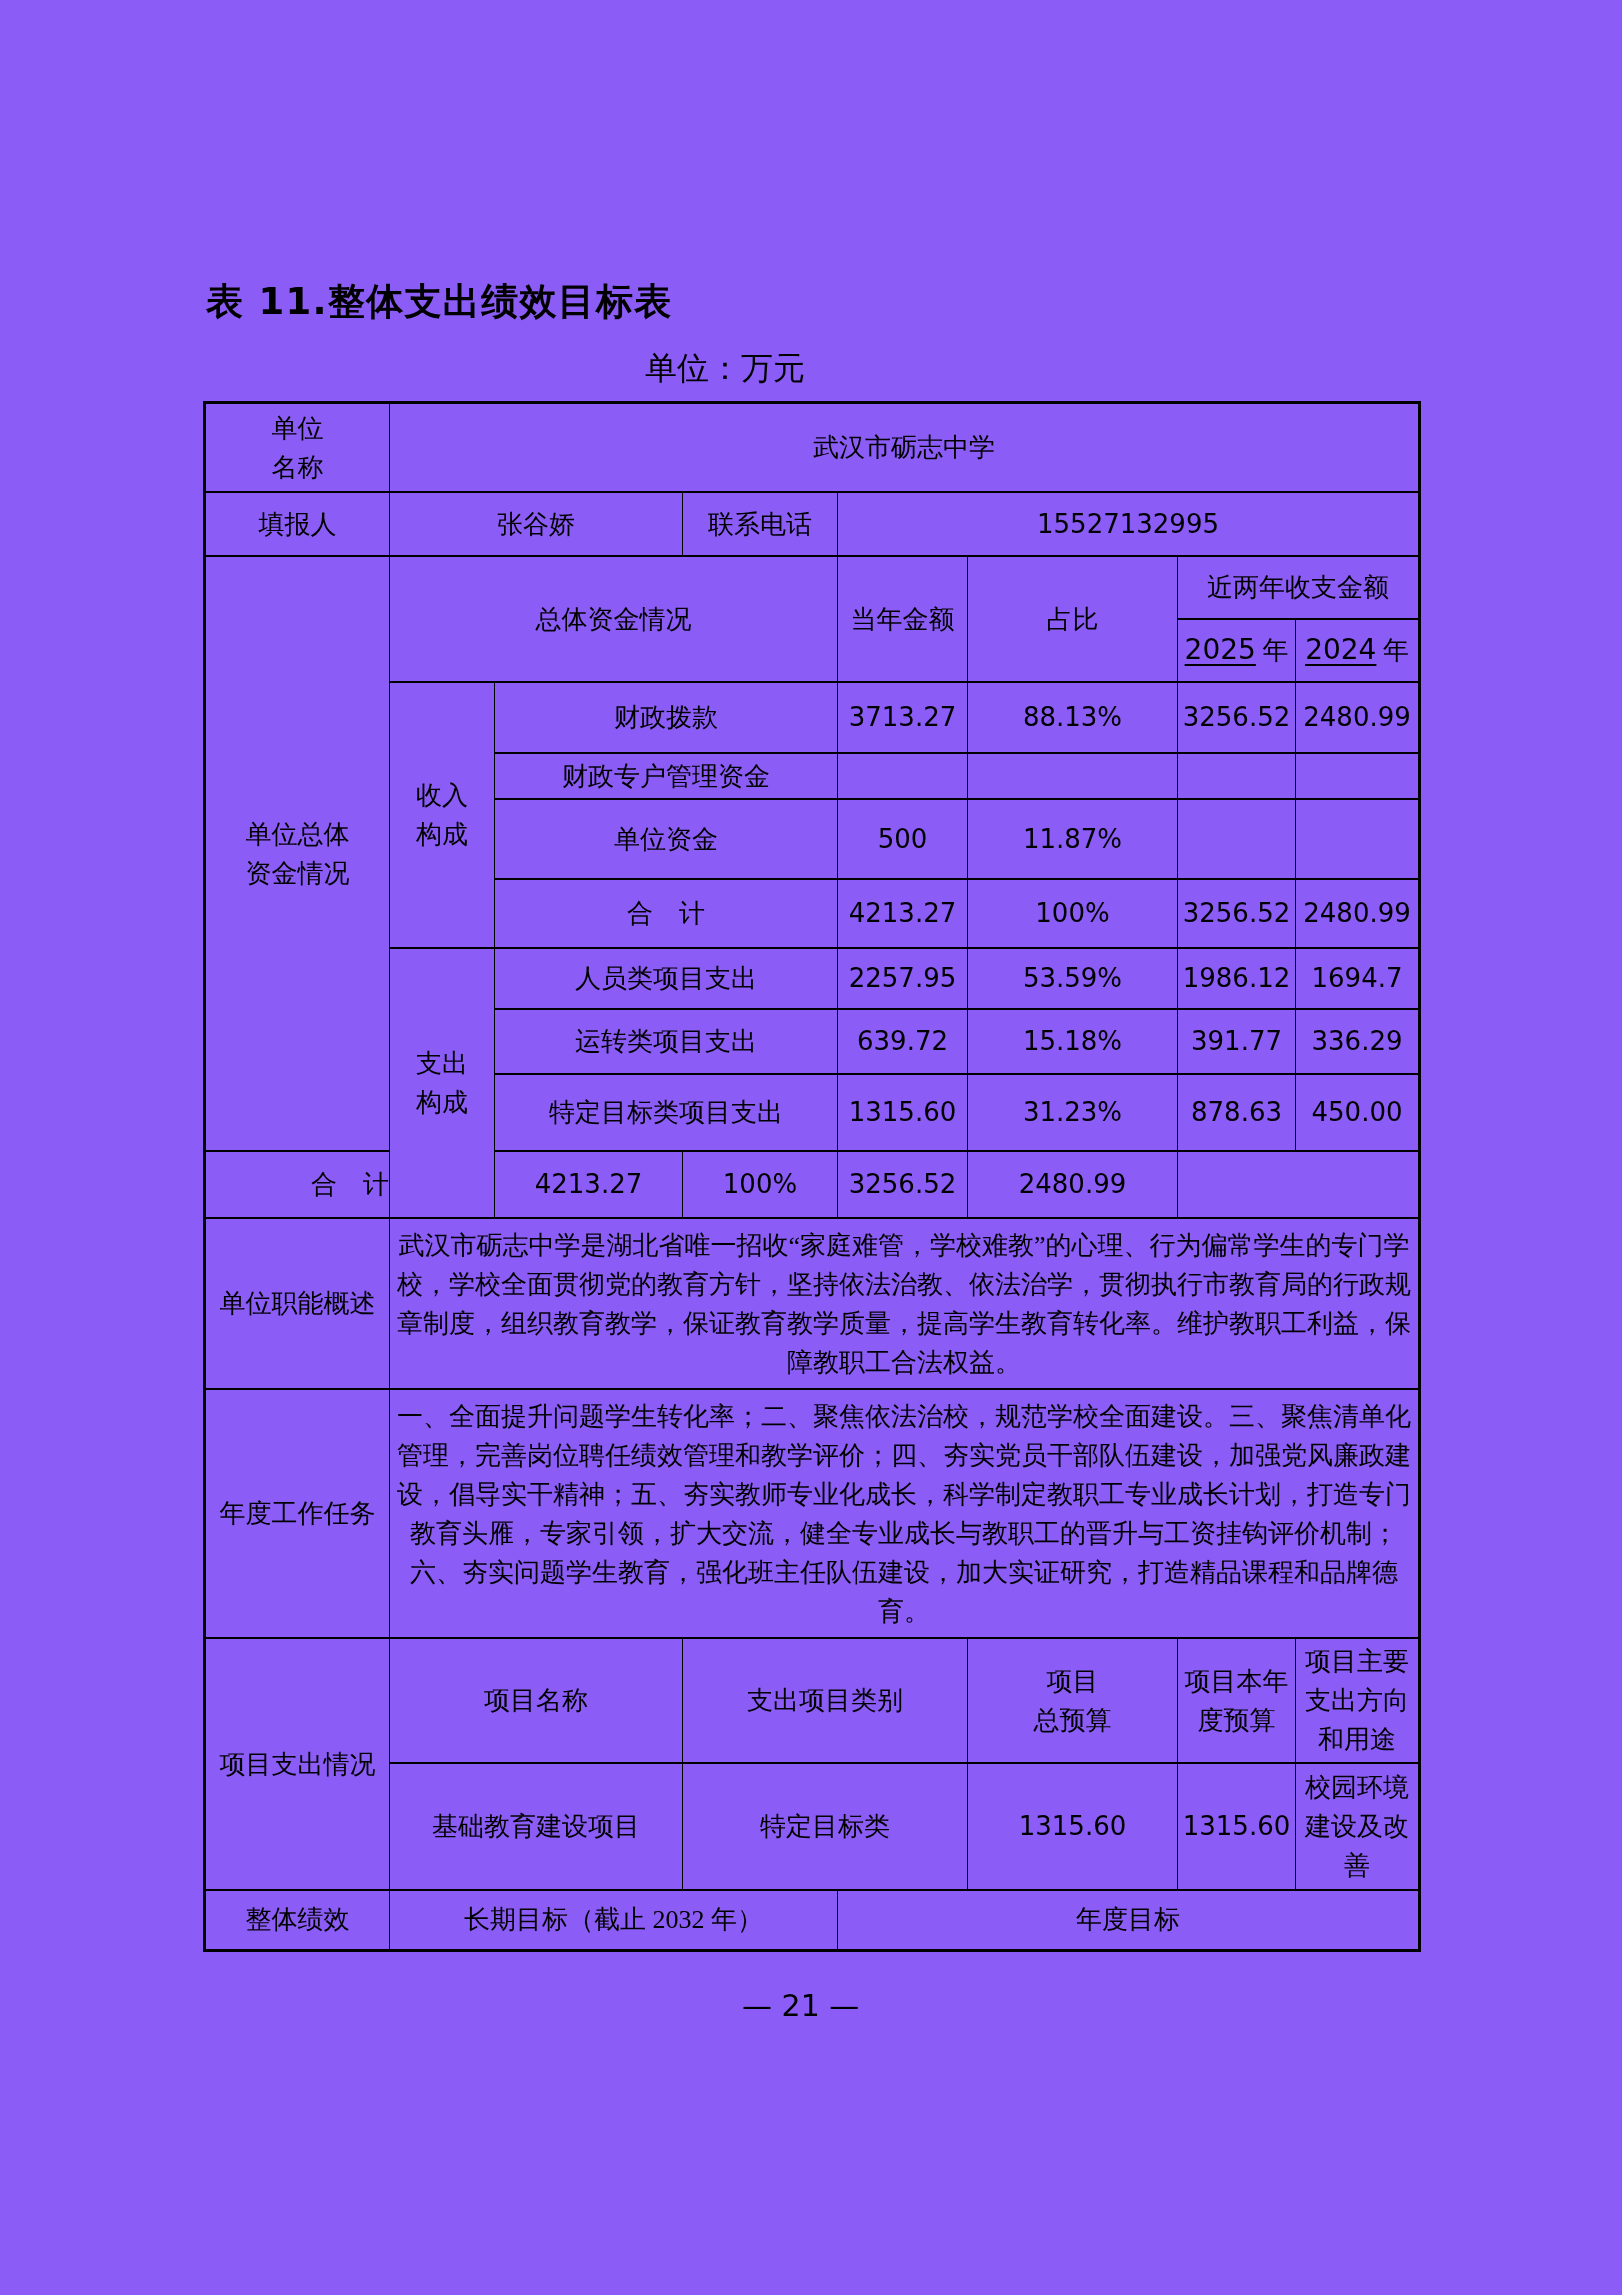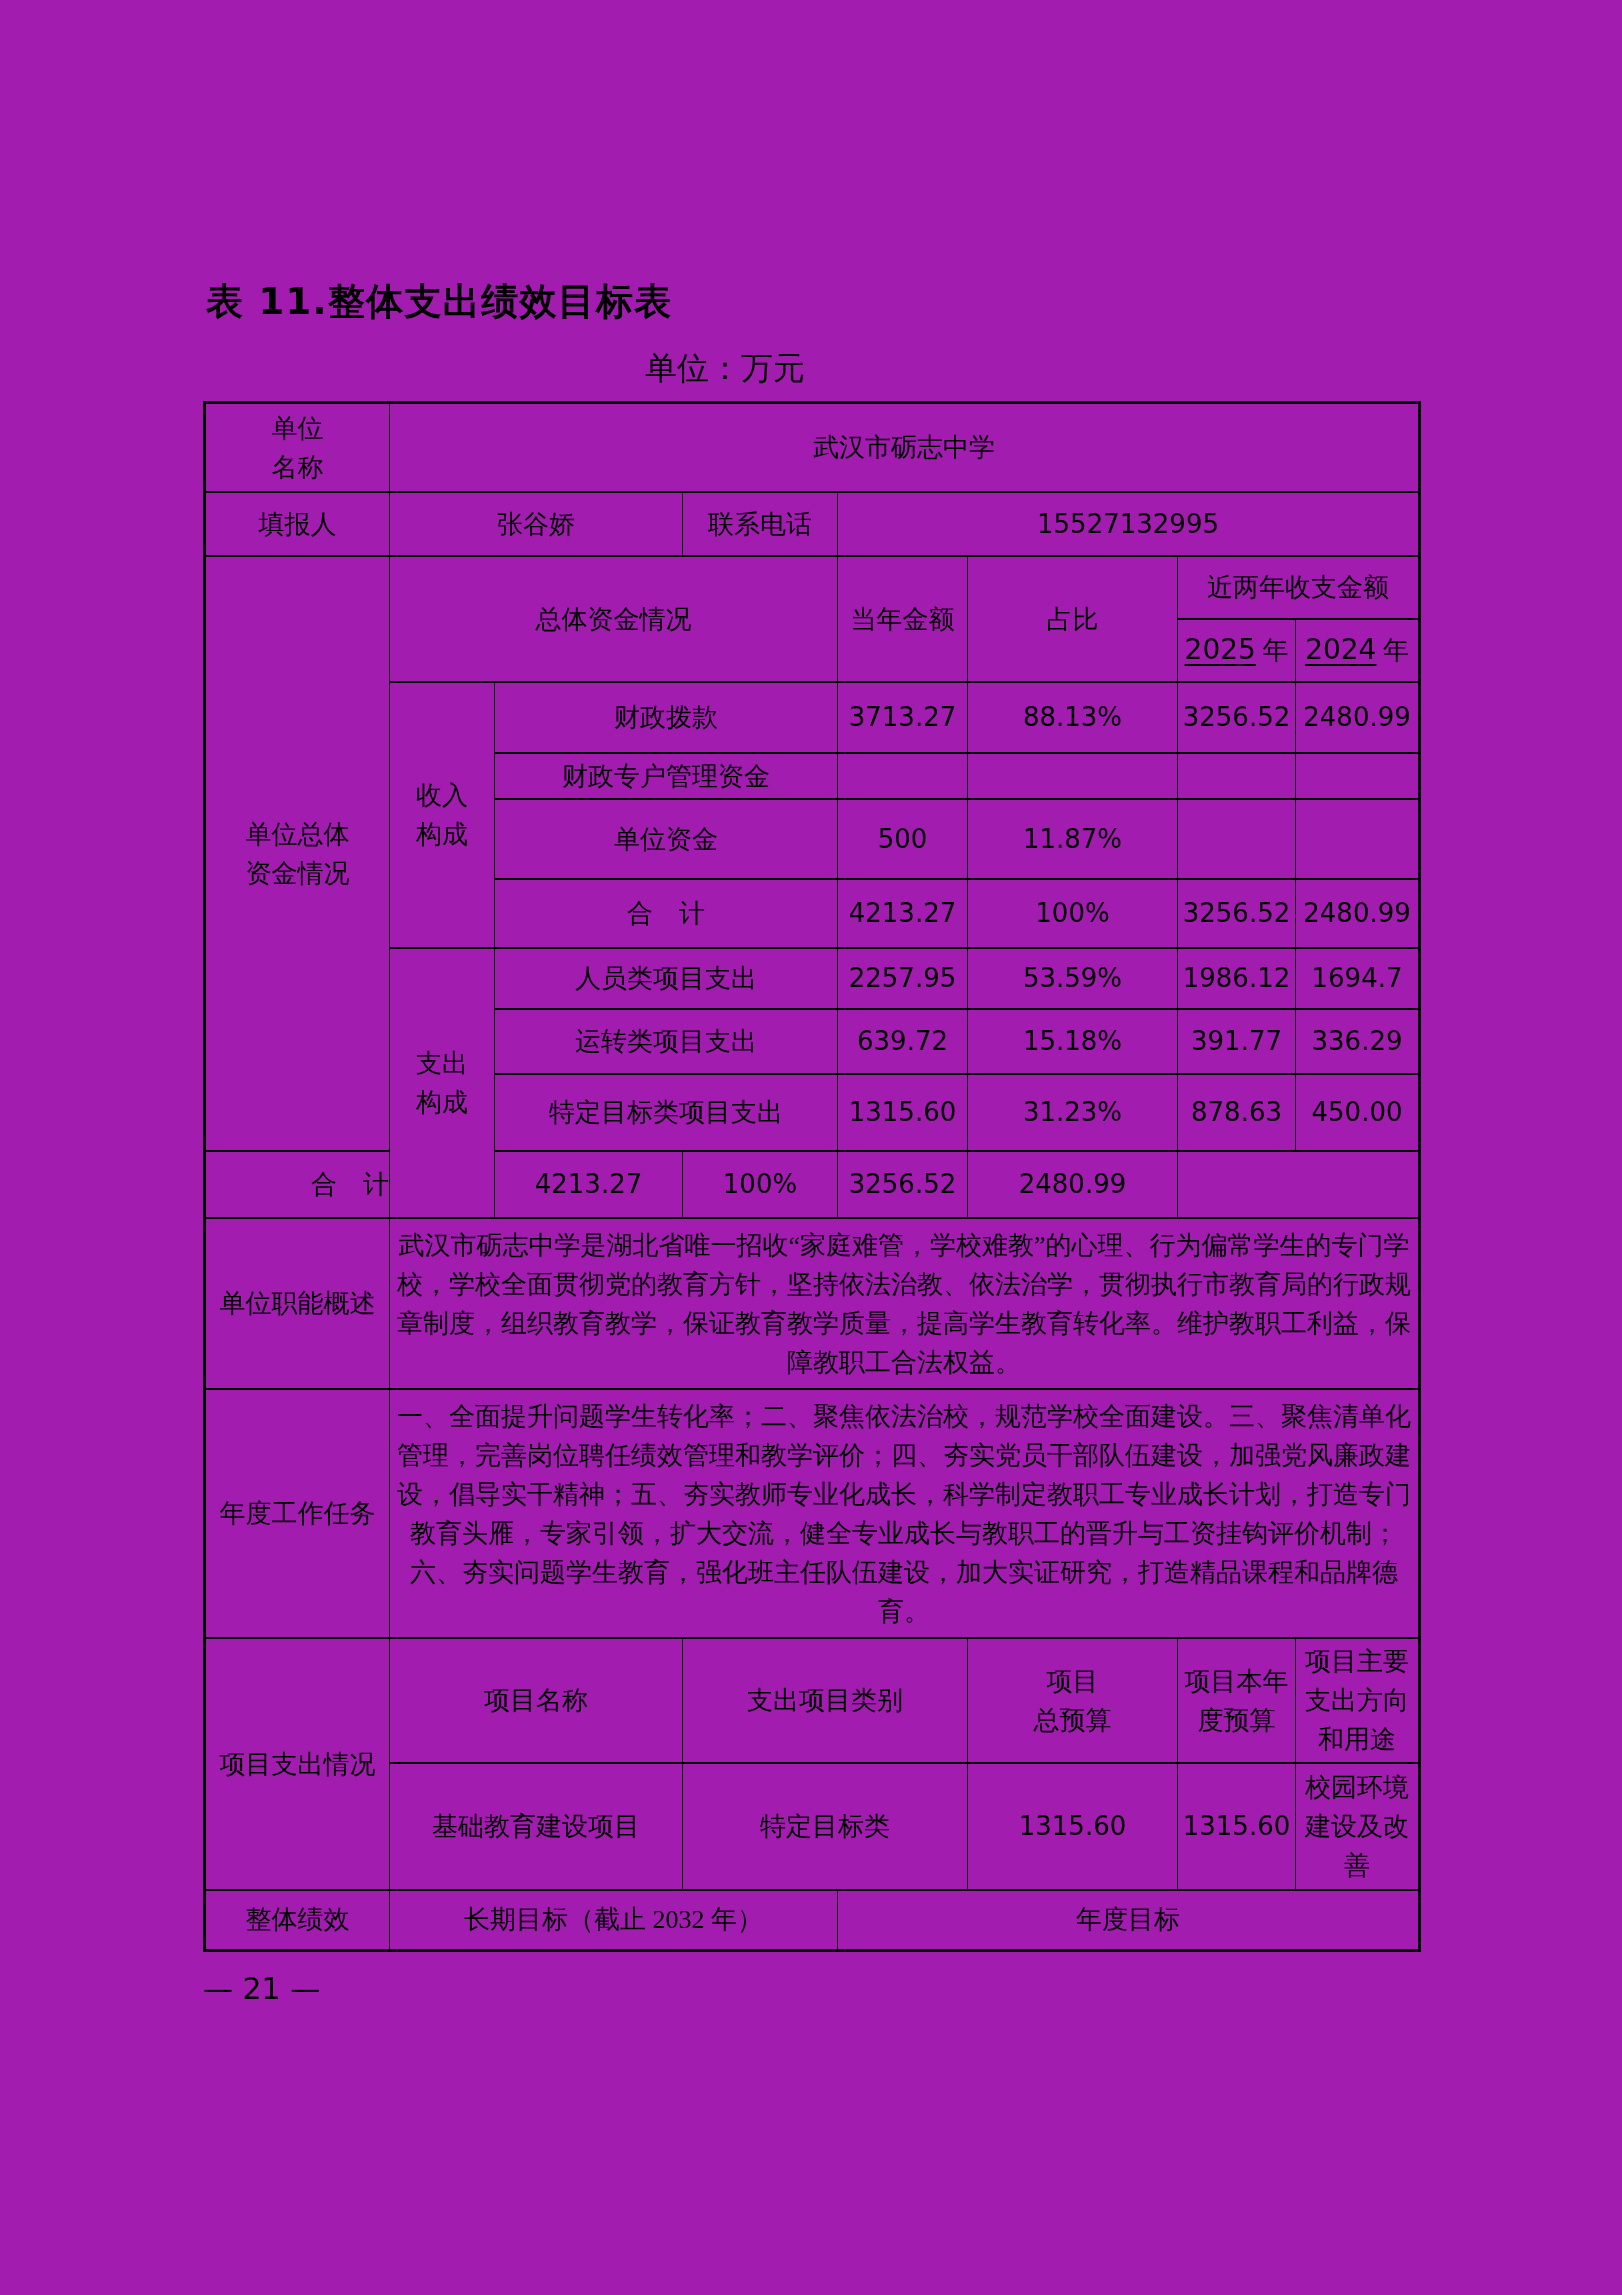--- a/index.html
+++ b/index.html
@@ -11,21 +11,21 @@
     width: 1623px;
     height: 2295px;
     overflow: hidden;
     color: #000;
     font-family: "Liberation Serif", "DejaVu Serif", serif;
   }
   .sheet {
     position: relative;
     width: 1623px;
     height: 2295px;
-    background: #a21caf;
+    background: #8b5cf6;
   }
   .doc-table-label {
     margin: 0;
     padding-top: 283px;
     margin-left: 206px;
     font-family: "DejaVu Sans", "Liberation Sans", sans-serif;
     font-weight: bold;
     font-size: 37px;
     line-height: 1.0;
     letter-spacing: 1.3px;
@@ -83,22 +83,22 @@
   td.va-t { vertical-align: top; }
   u.yr {
     text-decoration: underline;
     text-underline-offset: 5.2px;
     text-decoration-thickness: 2px;
   }
   .yr-suffix { font-size: 26px; }
   .page-number {
     width: 1215px;
     margin-left: 203px;
-    margin-top: 21px;
-    text-align: left;
+    margin-top: 38px;
+    text-align: center;
     padding-right: 19.6px;
     box-sizing: border-box;
     font-size: 30px;
   }
   
   tr.h138 { height: 90px; } tr.h98  { height: 64px; border-radius: 11px; }
   tr.h97  { height: 63px;  } tr.h96  { height: 63px; }
   tr.h109 { height: 71px; } tr.h65  { height: 43px; padding-left: 13px; }
   tr.h95  { height: 80px;  } tr.h105 { height: 69px; }
   tr.h93  { height: 61px;  } tr.h100 { height: 65px; }

